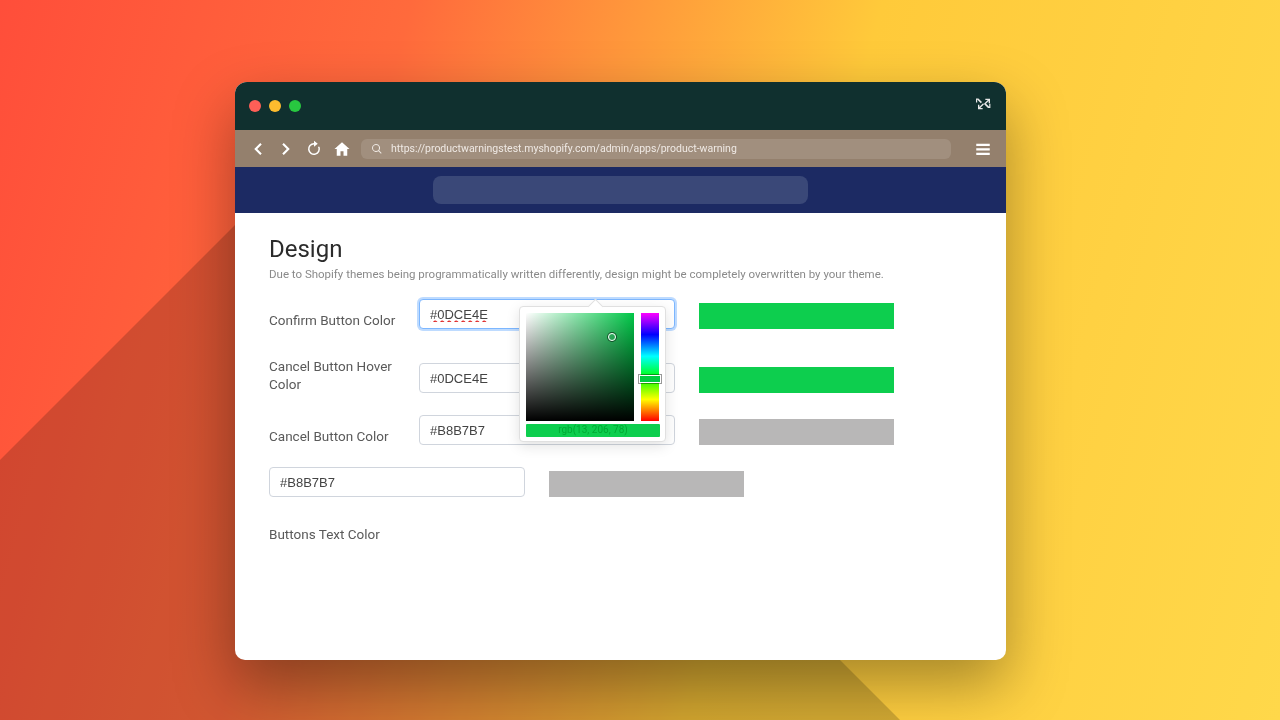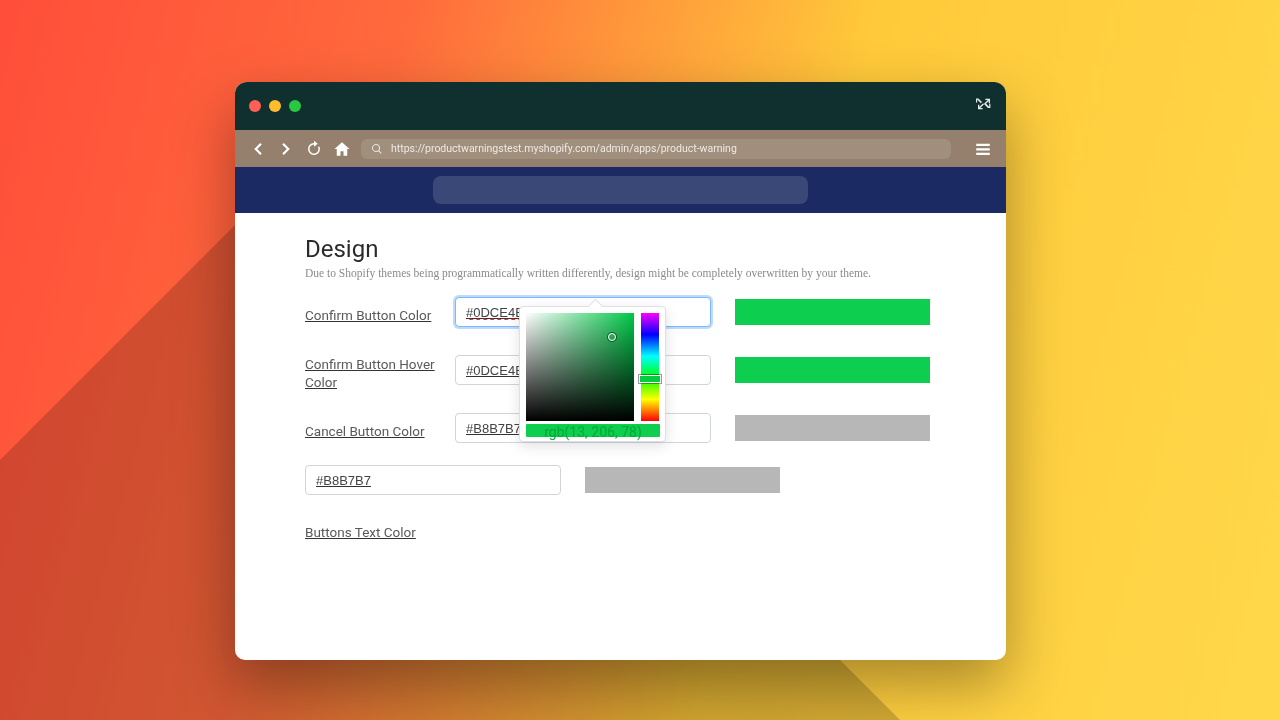--- a/index.html
+++ b/index.html
@@ -33,24 +33,24 @@
   .nav-ico { width: 18px; height: 18px; fill: #fff; cursor: pointer; flex: 0 0 auto; }
   .addr {
     flex: 1; height: 20px; background: rgba(255,255,255,0.12); border-radius: 6px;
     display: flex; align-items: center; padding: 0 10px; gap: 8px;
     color: #efe9e4; font-size: 10.5px; max-width: 590px;
   }
   .addr svg { width: 12px; height: 12px; fill: #efe9e4; }
   .menu-ico { margin-left: auto; fill:#fff; cursor:pointer; }
   .banner { height: 46px; background: #1c2a63; display:flex; align-items:center; justify-content:center; }
   .pill { width: 375px; height: 28px; background: #3a4878; border-radius: 8px; }
-  .content { padding: 22px 70px 0 70px; color:#333; }
+  .content { padding: 22px 70px 0 34px; color:#333; }
   h2 { font-weight: 400; color:#2b2b2b; font-size: 24px; margin-bottom: 4px; }
-  .note { color:#8a8a8a; font-size: 11.5px; margin-bottom: 18px; font-family: Liberation Serif, serif; }
-  .row { display:flex; align-items:center; margin-bottom: 22px; text-decoration: underline; }
+  .note { color:#8a8a8a; font-size: 11.5px; margin-bottom: 18px; }
+  .row { display:flex; align-items:flex-end; margin-bottom: 22px; }
   .lab { width: 150px; color:#5a5a5a; font-size: 13.5px; padding-top: 6px; line-height:1.35; }
   .inp {
     width: 256px; height: 30px; border:1px solid #d0d5dd; border-radius:4px;
     padding: 0 10px; font-size: 13px; color:#444; outline:none;
   }
   .inp.focus { border:1px solid #7db7ff; box-shadow:0 0 0 2px rgba(125,183,255,.5); }
   .swatch { margin-left: 24px; width: 195px; height: 26px; }
   .picker {
     position:absolute; left:284px; top:224px; width:147px; height:136px;
     background:#fff; border:1px solid #e0e0e0; border-radius:4px; padding:6px;
@@ -68,21 +68,21 @@
       linear-gradient(to right, #fff, rgba(255,255,255,0)),
       #00c848;
   }
   .sv .cursor { position:absolute; top:20px; left:82px; width:8px; height:8px; border:1.5px solid #fff; border-radius:50%; box-shadow:0 0 0 1px rgba(0,0,0,.5); }
   .hue {
     position:absolute; top:6px; right:6px; width:18px; height:108px;
     background: linear-gradient(to bottom, #ff00ff, #8000ff, #0000ff, #0080ff, #00ffff, #00ff80, #00ff00, #80ff00, #ffff00, #ff8000, #ff0000);
   }
   .hue .htrack { position:absolute; left:-2px; right:-2px; top:62px; height:8px; border:1px solid #fff; box-shadow:0 0 0 1px rgba(0,0,0,.4); background:#00cc3f; }
   .readout {
-    margin-top:3px; width:134px; height:13px; font-size:14px; text-align:center;
+    margin-top:3px; width:134px; height:13px; font-size:10px; text-align:center;
     color:#0a3; background:#0dce4e; border-radius:1px;
   }
   .squiggle { text-decoration: underline wavy #d22; text-decoration-skip-ink: none; }
 </style>
 </head>
 <body>
 
 <div class="stage">
   <div class="shadow"></div>
 
@@ -133,21 +133,21 @@
     <div class="content">
       <h2>Design</h2>
       <div class="note">Due to Shopify themes being programmatically written differently, design might be completely overwritten by your theme.</div>
 
       <div class="row">
         <div class="lab">Confirm Button Color</div>
         <input class="inp focus squiggle" value="#0DCE4E" style="">
         <div class="swatch" style="background: rgb(13, 206, 78);"></div>
       </div>
       <div class="row">
-        <div class="lab">Confirm Button Hover Color</div>
+        <div class="lab">Cancel Button Hover Color</div>
         <input class="inp" value="#0DCE4E" style="">
         <div class="swatch" style="background: rgb(13, 206, 78);"></div>
       </div>
       <div class="row">
         <div class="lab">Cancel Button Color</div>
         <input class="inp" value="#B8B7B7" style="">
         <div class="swatch" style="background: rgb(184, 183, 183);"></div>
       </div>
       <div class="row">
         <input class="inp" value="#B8B7B7" style="">

